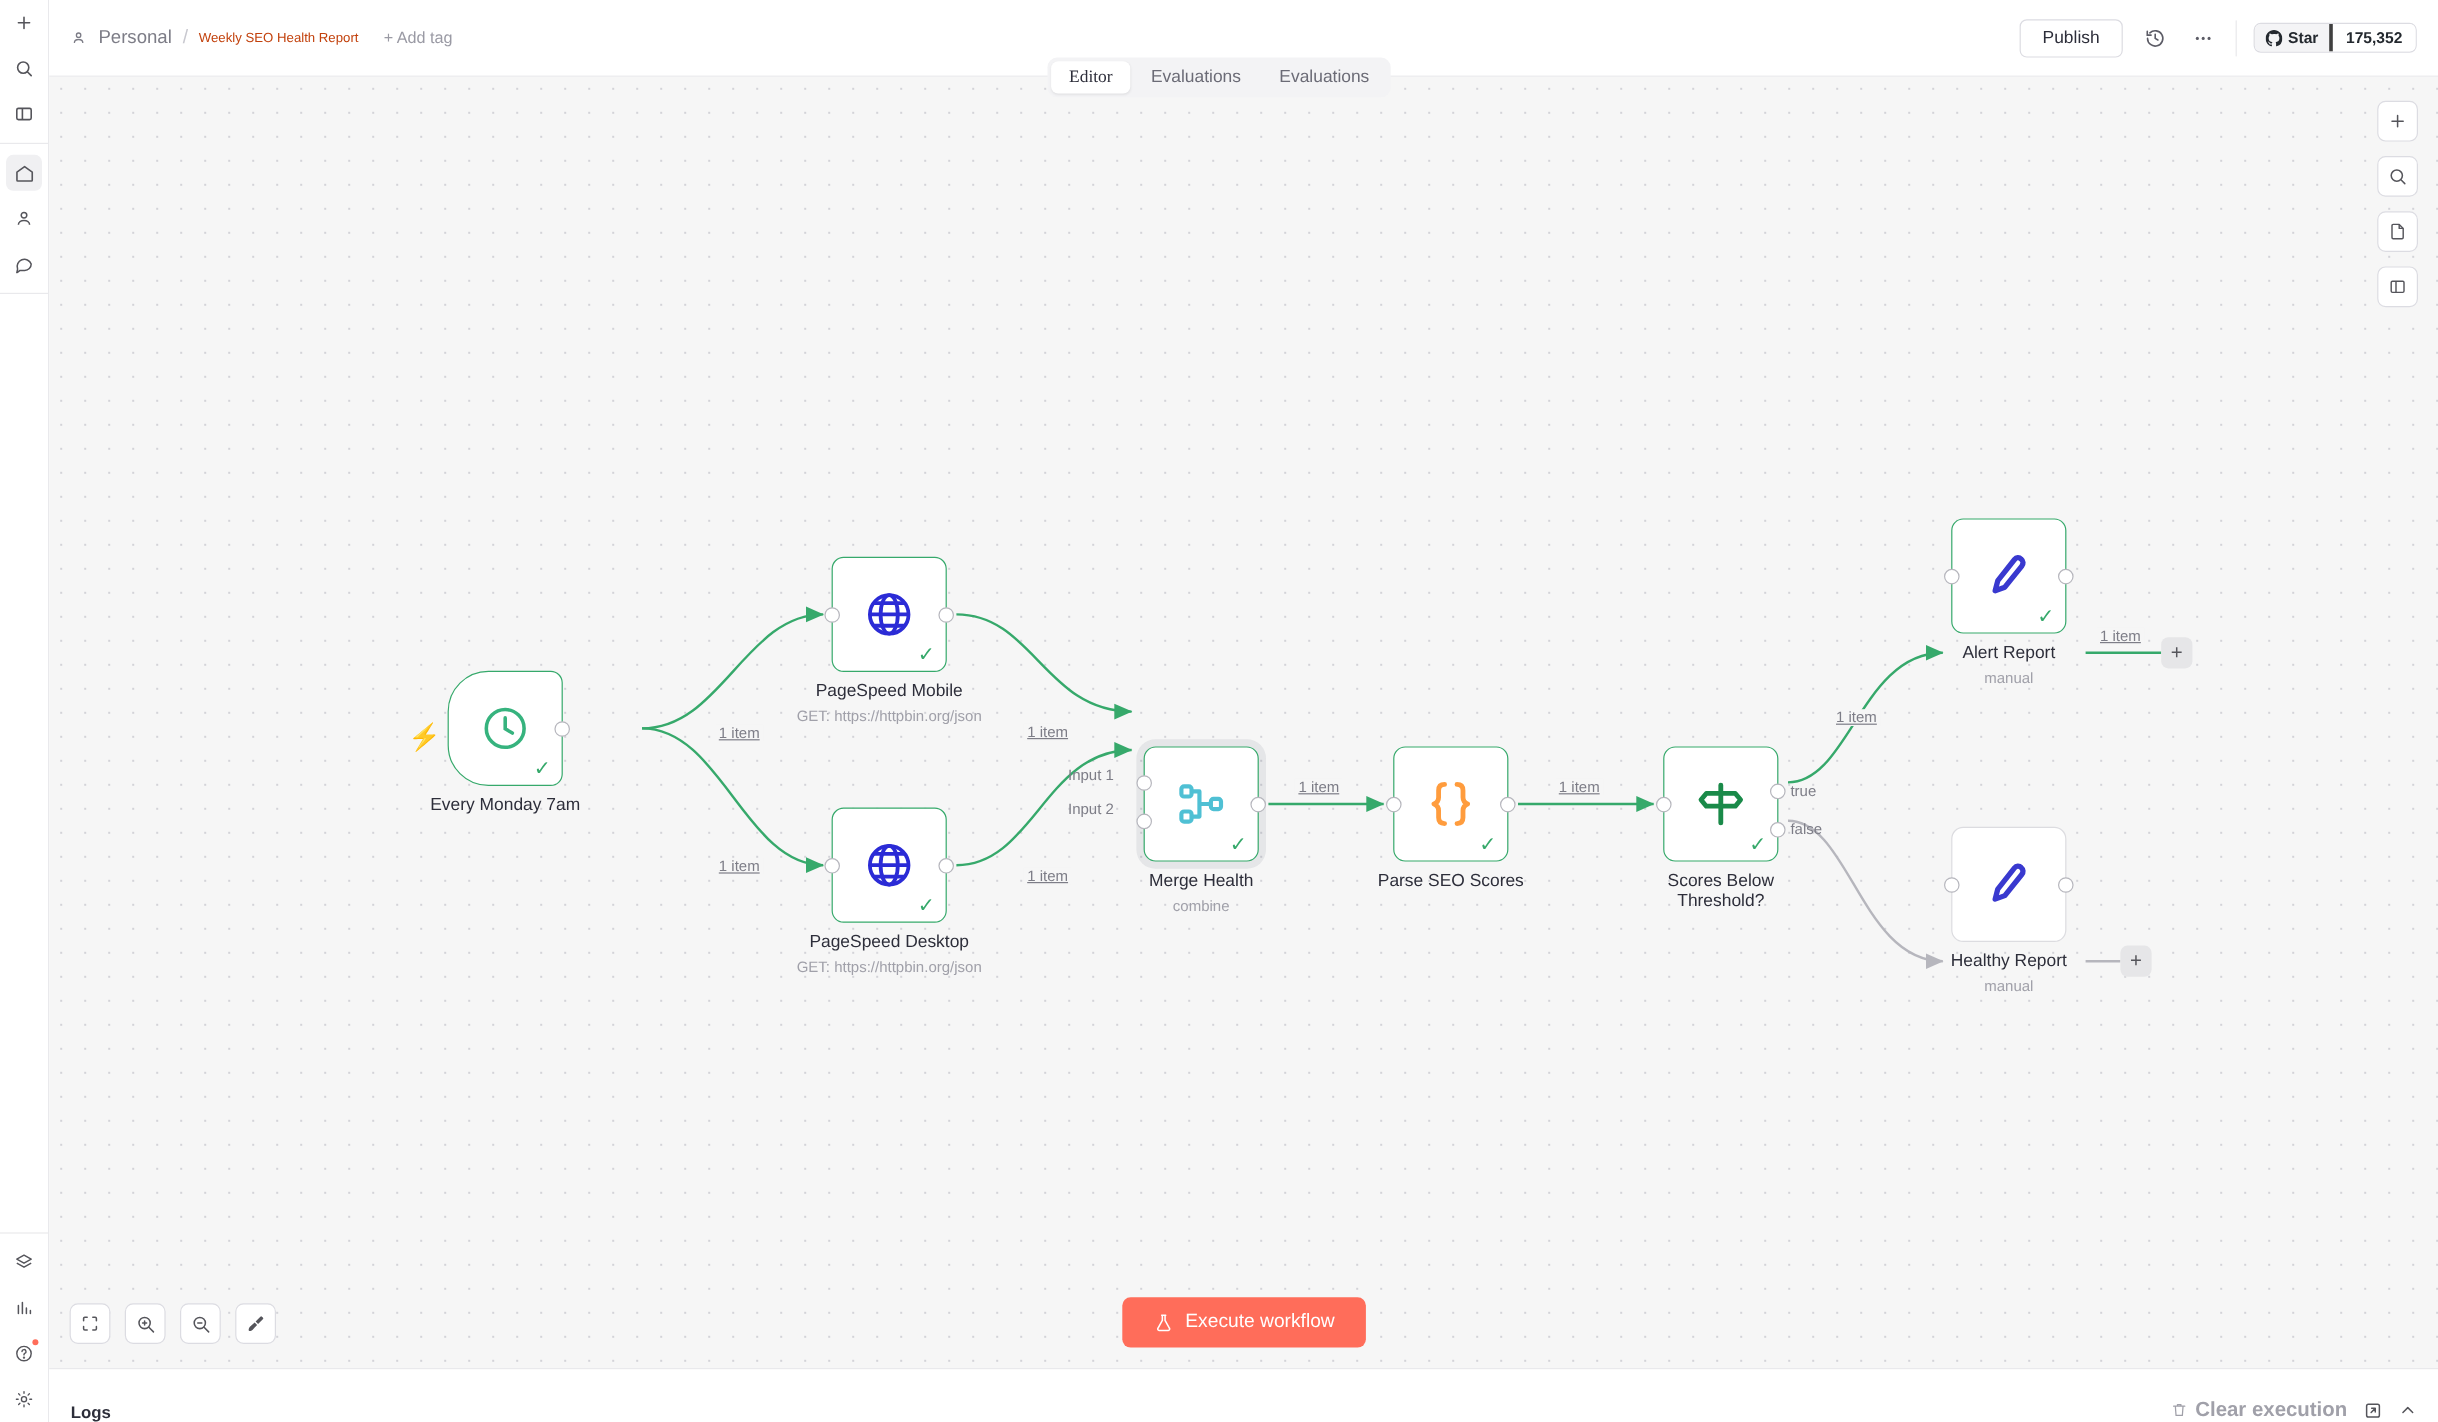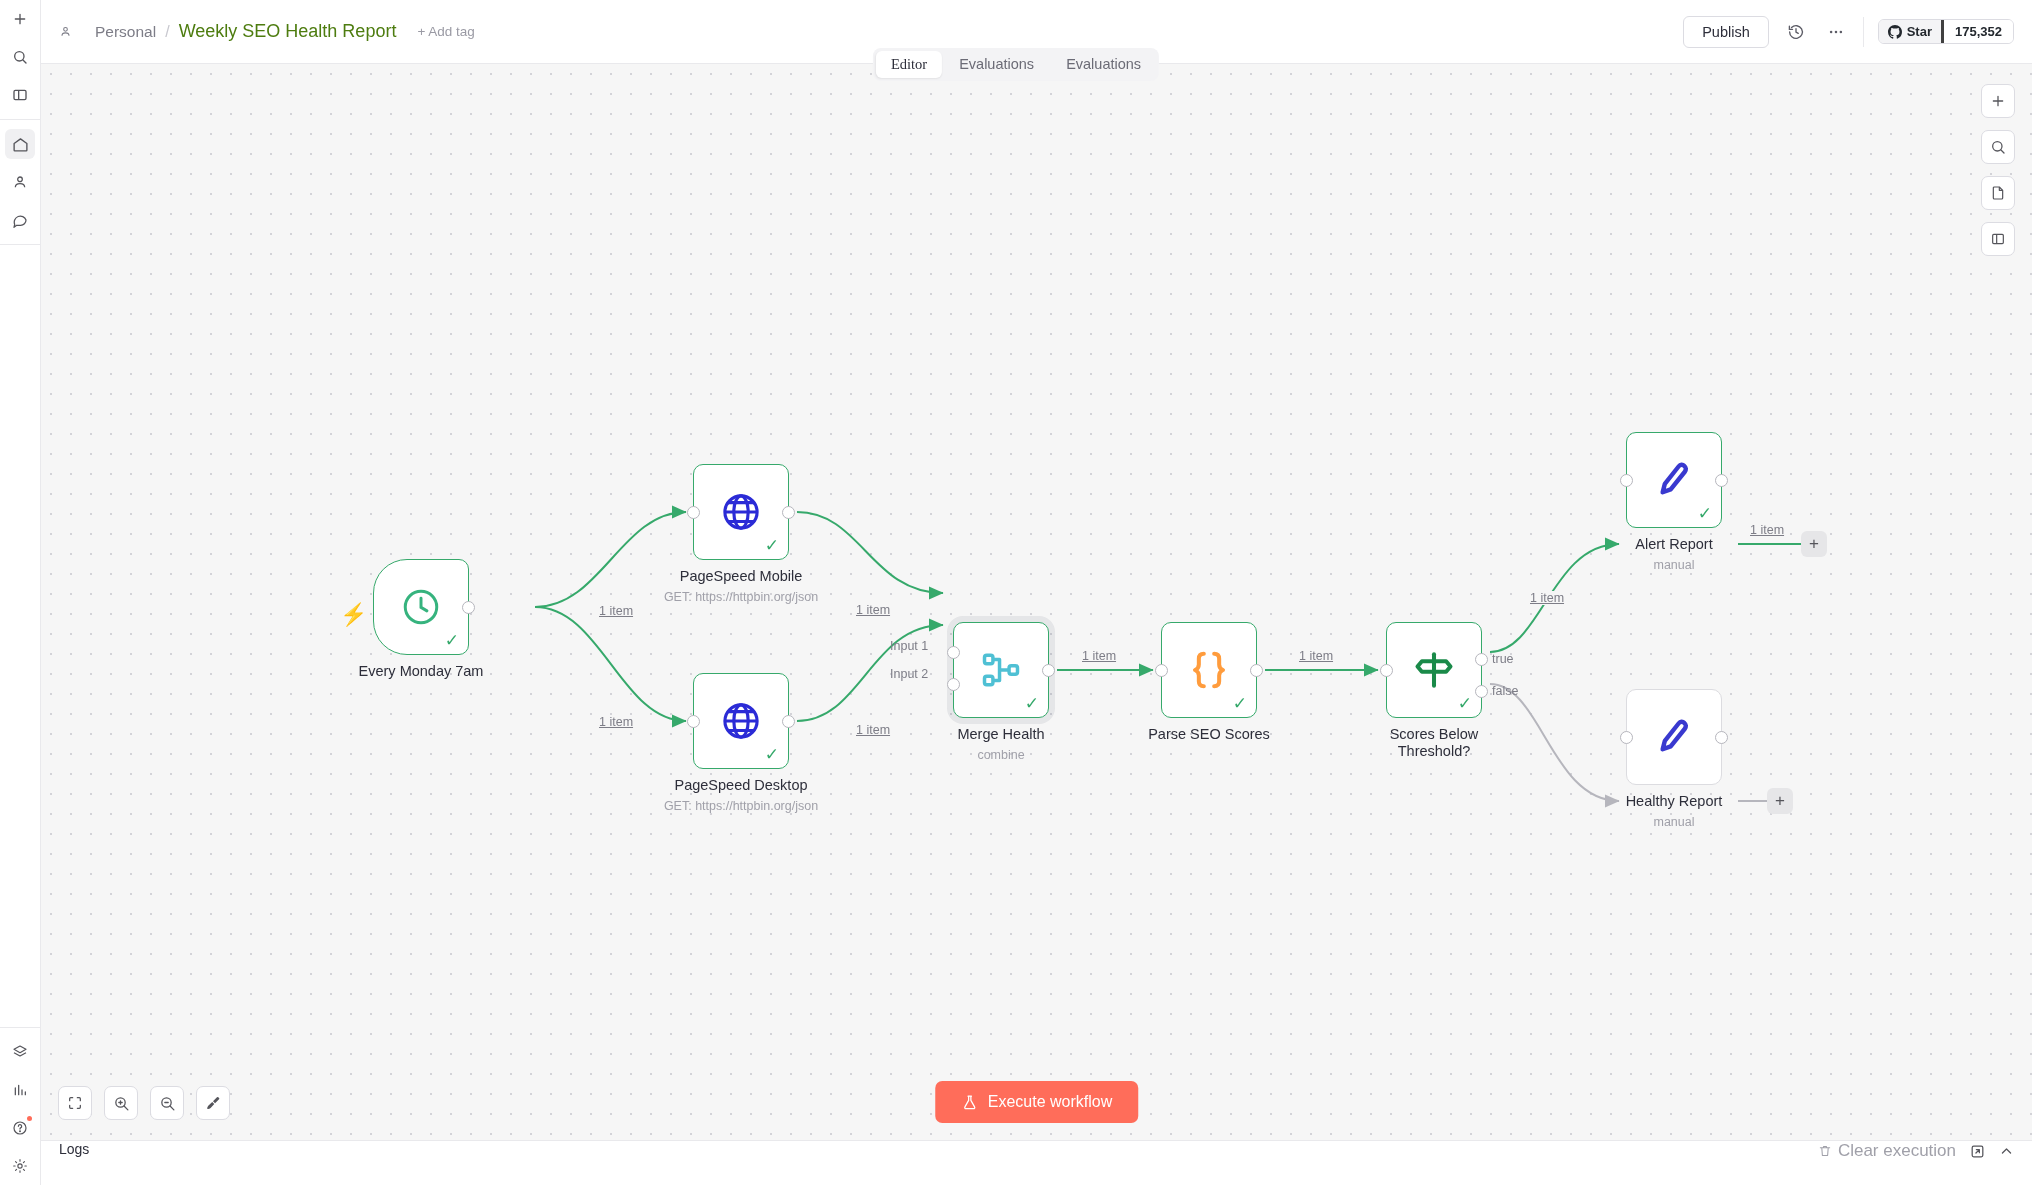--- a/index.html
+++ b/index.html
@@ -30,23 +30,23 @@
     border-radius: 50%; background: #ff6d5a;
   }
 
   
   #topbar {
     position: absolute; left: 41px; top: 0; right: 0; height: 64px;
     background: #fff; border-bottom: 1px solid #e9e9ec;
     display: flex; align-items: center; padding: 0 18px;
   }
   #breadcrumb { display: flex; align-items: center; gap: 9px; font-size: 15.5px; }
-  .bc-project { display: flex; align-items: center; gap: 23px; color: #7d7d87; }
+  .bc-project { display: flex; align-items: center; gap: 10px; color: #7d7d87; }
   .bc-slash { color: #c8c8cf; font-size: 16px; }
-  .bc-title { color: #4d7c0f; font-weight: 400; font-size: 18px; }
+  .bc-title { color: #c2410c; font-weight: 400; font-size: 11px; }
   .bc-addtag { color: #9a9aa4; font-size: 13.5px; margin-left: 12px; cursor: pointer; }
 
   #tabs {
     position: absolute; left: 50%; transform: translateX(-50%); top: 48px;
     display: flex; background: #f3f3f5; border-radius: 8px; padding: 3px;
     gap: 2px; z-index: 30;
   }
   .tab {
     padding: 5px 15px; font-size: 14.5px; border-radius: 6px;
     color: #6b6b76; cursor: pointer; white-space: nowrap;
@@ -146,21 +146,21 @@
     position: absolute; left: 50%; transform: translateX(-50%); bottom: 17px;
     background: #ff6d5a; color: #fff; border: none; border-radius: 7px;
     padding: 12px 26px; font-size: 16px; font-family: inherit;
     display: flex; align-items: center; gap: 10px; cursor: pointer; z-index: 20;
   }
 
   
   #logsbar {
     position: absolute; left: 41px; bottom: 0; right: 0; height: 45px;
     background: #fff; border-top: 1px solid #e9e9ec;
-    display: flex; align-items: flex-start; padding: 0 18px;
+    display: flex; align-items: flex-end; padding: 0 18px; font-weight: bold;
   }
   #logs-label { font-size: 14px; color: #2d2e3a; }
   #logs-right { margin-left: auto; display: flex; align-items: center; gap: 14px; }
   #clear-exec { display: flex; align-items: center; gap: 6px; font-size: 17px;
     color: #a0a0a9; cursor: pointer; }
   .logs-icon { color: #55555b; display: flex; align-items: center; cursor: pointer; }
 </style>
 </head>
 <body>
 

